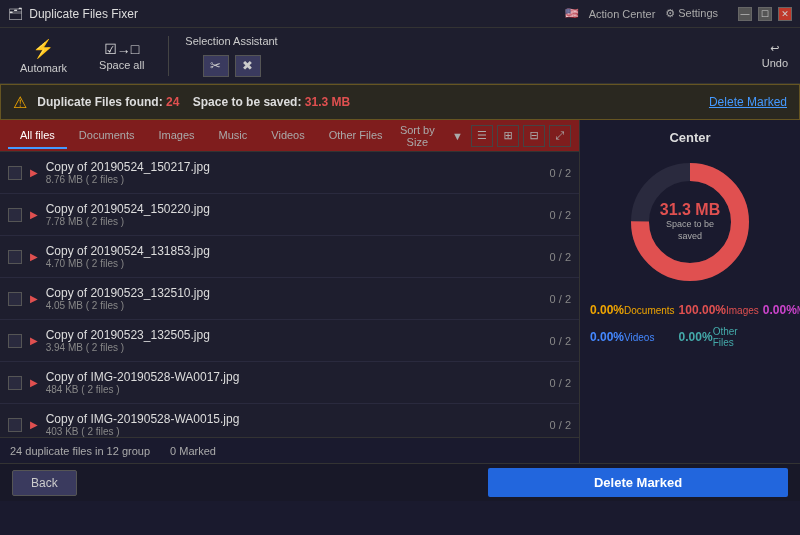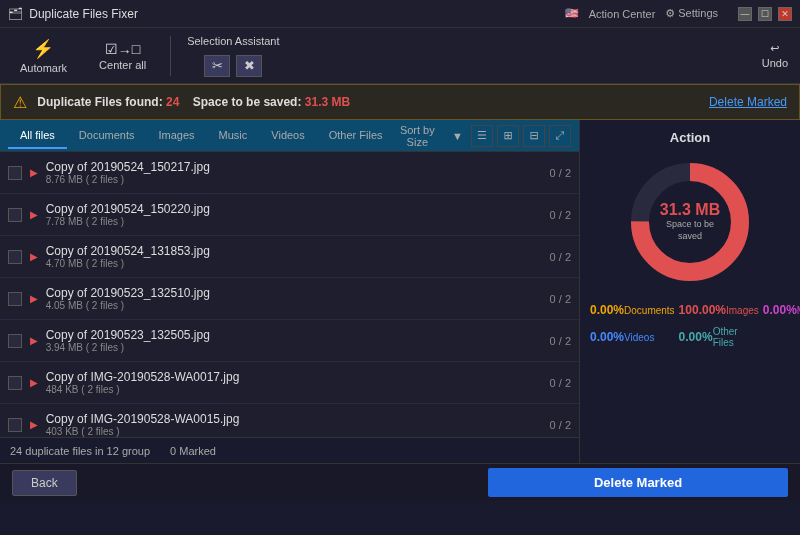--- a/index.html
+++ b/index.html
@@ -170,21 +170,21 @@
       display: flex;
       flex-direction: column;
       border-right: 1px solid #333;
       background: #1e1e2e;
     }
 
     
     .tab-bar {
       display: flex;
       align-items: center;
-      background: #0c4a6e;
+      background: #7f1d1d;
       border-bottom: 1px solid #333;
       padding: 10px 8px;
       height: 32px;
     }
     .tab {
       padding: 6px 12px;
       cursor: pointer;
       font-size: 11px;
       color: #aaa;
       border-bottom: 2px solid transparent;
@@ -409,21 +409,21 @@
   </div>
 </div>
 
 <div class="toolbar">
   <button class="toolbar-btn">
     <span class="icon">⚡</span>
     <span>Automark</span>
   </button>
   <button class="toolbar-btn">
     <span class="icon" style="font-size:14px;">☑→□</span>
-    <span>Center all</span>
+    <span>Space all</span>
   </button>
   <div class="toolbar-separator"></div>
   <div class="selection-assistant">
     <span>Selection Assistant</span>
     <div class="selection-assistant-icons">
       <button class="sa-icon-btn">✂</button>
       <button class="sa-icon-btn">✖</button>
     </div>
   </div>
   <button class="undo-btn">
@@ -539,21 +539,21 @@
     </div>
       </div>
 
     <div class="status-bar">
       <span>24 duplicate files in 12 group</span>
       <span>0 Marked</span>
     </div>
   </div>
 
   <div class="summary-panel">
-    <div class="summary-title">Action</div>
+    <div class="summary-title">Center</div>
 
     <div class="donut-container">
       <svg viewBox="0 0 130 130">
 
         <circle cx="65" cy="65" r="50" fill="none" stroke="#2a2a3e" stroke-width="18"></circle>
 
         <circle cx="65" cy="65" r="50" fill="none" stroke="#e05050" stroke-width="18" stroke-dasharray="314 314" stroke-dashoffset="78" transform="rotate(-90 65 65)"></circle>
       </svg>
       <div class="donut-center">
         <div class="donut-mb">31.3 MB</div>

